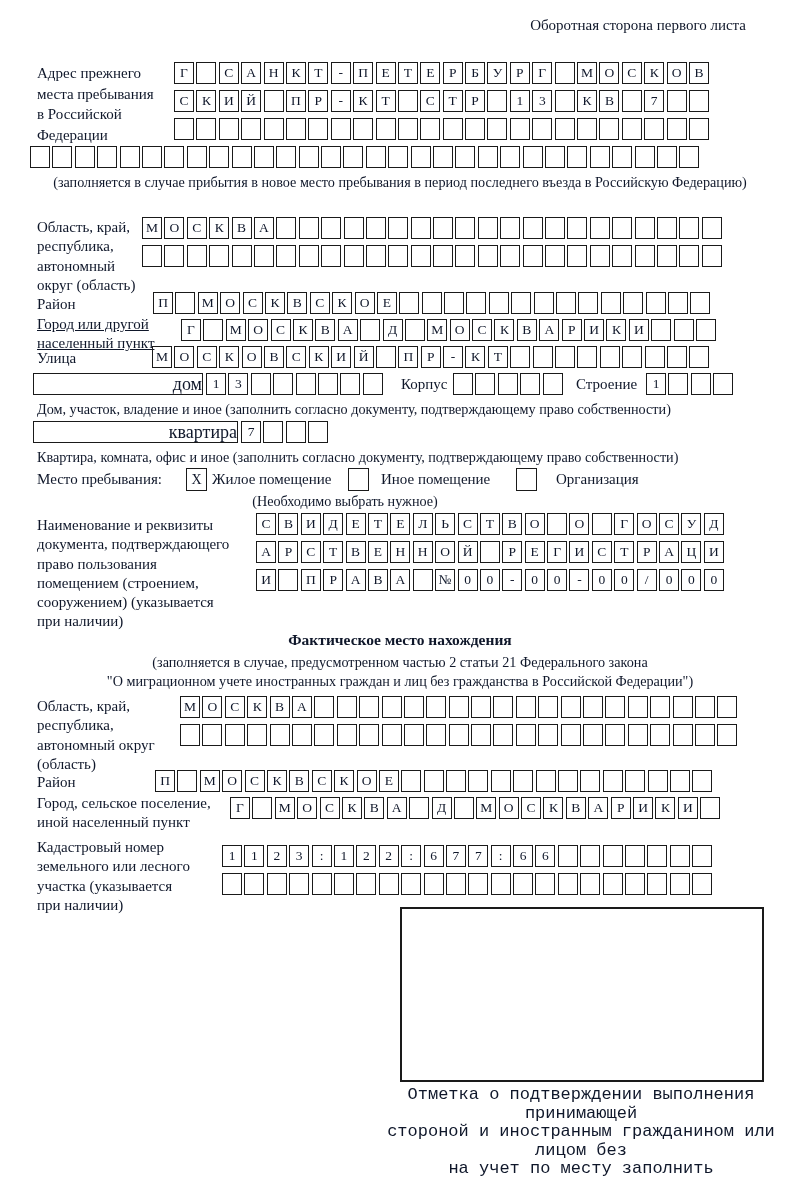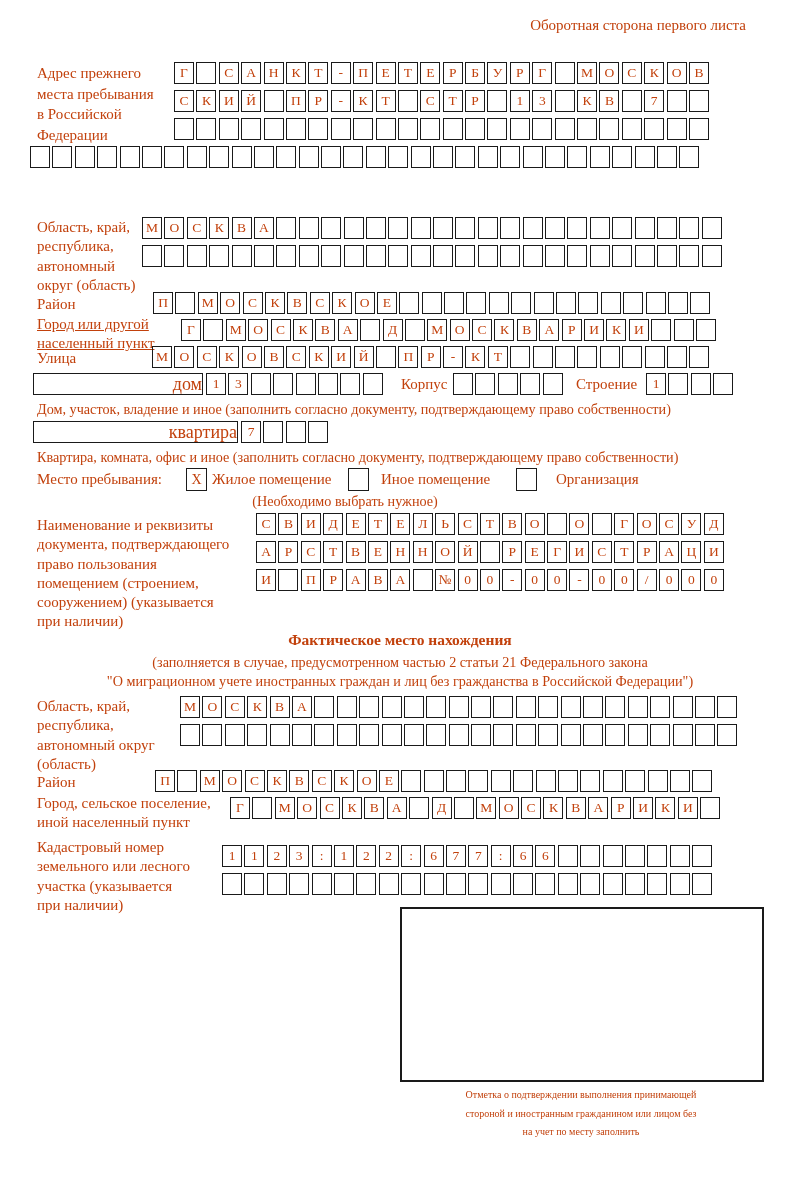--- a/index.html
+++ b/index.html
@@ -1,17 +1,17 @@
 <!DOCTYPE html>
 <html><head>
 <meta charset="utf-8">
 <style>
   html,body{margin:0;padding:0;background:#fff;}
   .page{position:relative;width:800px;height:1180px;background:#ffffff;
-        font-family:"Liberation Serif","DejaVu Serif",serif;color:#c2410c;overflow:hidden;}
+        font-family:"Liberation Serif","DejaVu Serif",serif;color:#0f172a;overflow:hidden;}
   .hdr{position:absolute;font-size:15px;}
   .flabel{position:absolute;font-size:15px;line-height:19.3px;white-space:nowrap;}
   .cnote{position:absolute;font-size:14.2px;text-align:center;line-height:19px;}
   .lnote{position:absolute;font-size:14.2px;white-space:nowrap;}
   .ctitle{position:absolute;left:0;width:800px;text-align:center;font-weight:bold;font-size:15.5px;}
   .cells{position:absolute;display:flex;}
   .cell{flex:none;width:18px;height:20px;border:1.6px solid #1a1a1a;margin-right:2.4px;
         text-align:center;line-height:20px;font-size:13.5px;overflow:hidden;}
   .widebox{position:absolute;height:20px;border:1.6px solid #1a1a1a;text-align:right;
         font-size:18px;line-height:20px;}
@@ -135,20 +135,21 @@
       <span class="cell">&nbsp;</span>
       <span class="cell">&nbsp;</span>
       <span class="cell">&nbsp;</span>
       <span class="cell">&nbsp;</span>
       <span class="cell">&nbsp;</span>
       <span class="cell">&nbsp;</span>
       <span class="cell">&nbsp;</span>
       <span class="cell">&nbsp;</span>
       <span class="cell">&nbsp;</span>
     </div>
+  <div class="cnote" style="left:0;top:173px;width:800px;">(заполняется в случае прибытия в новое место пребывания в период последнего въезда в Российскую Федерацию)</div>
 
 
   <div class="flabel" style="left:37px;top:218px;">
       <div>Область, край,</div>
       <div>республика,</div>
       <div>автономный</div>
       <div>округ (область)</div>
     </div>
   <div class="cells" style="left:142px;top:217px;">
       <span class="cell">М</span>
@@ -594,19 +595,19 @@
       <span class="cell">&nbsp;</span>
       <span class="cell">&nbsp;</span>
       <span class="cell">&nbsp;</span>
       <span class="cell">&nbsp;</span>
       <span class="cell">&nbsp;</span>
       <span class="cell">&nbsp;</span>
       <span class="cell">&nbsp;</span>
     </div>
 
   <div class="bigbox" style="left:400px;top:907px;width:360px;height:171px;"></div>
-  <div class="cnote" style="left:381px;top:1086px;width:400px;line-height:18.5px;font-size:10px;">
+  <div class="cnote" style="left:381px;top:1086px;width:400px;line-height:18.5px;font-size:17px;font-family:Liberation Mono, monospace;">
       <div>Отметка о подтверждении выполнения принимающей</div>
       <div>стороной и иностранным гражданином или лицом без</div>
       <div>на учет по месту заполнить</div>
     </div>
 
 </div>
 
 </body></html>

